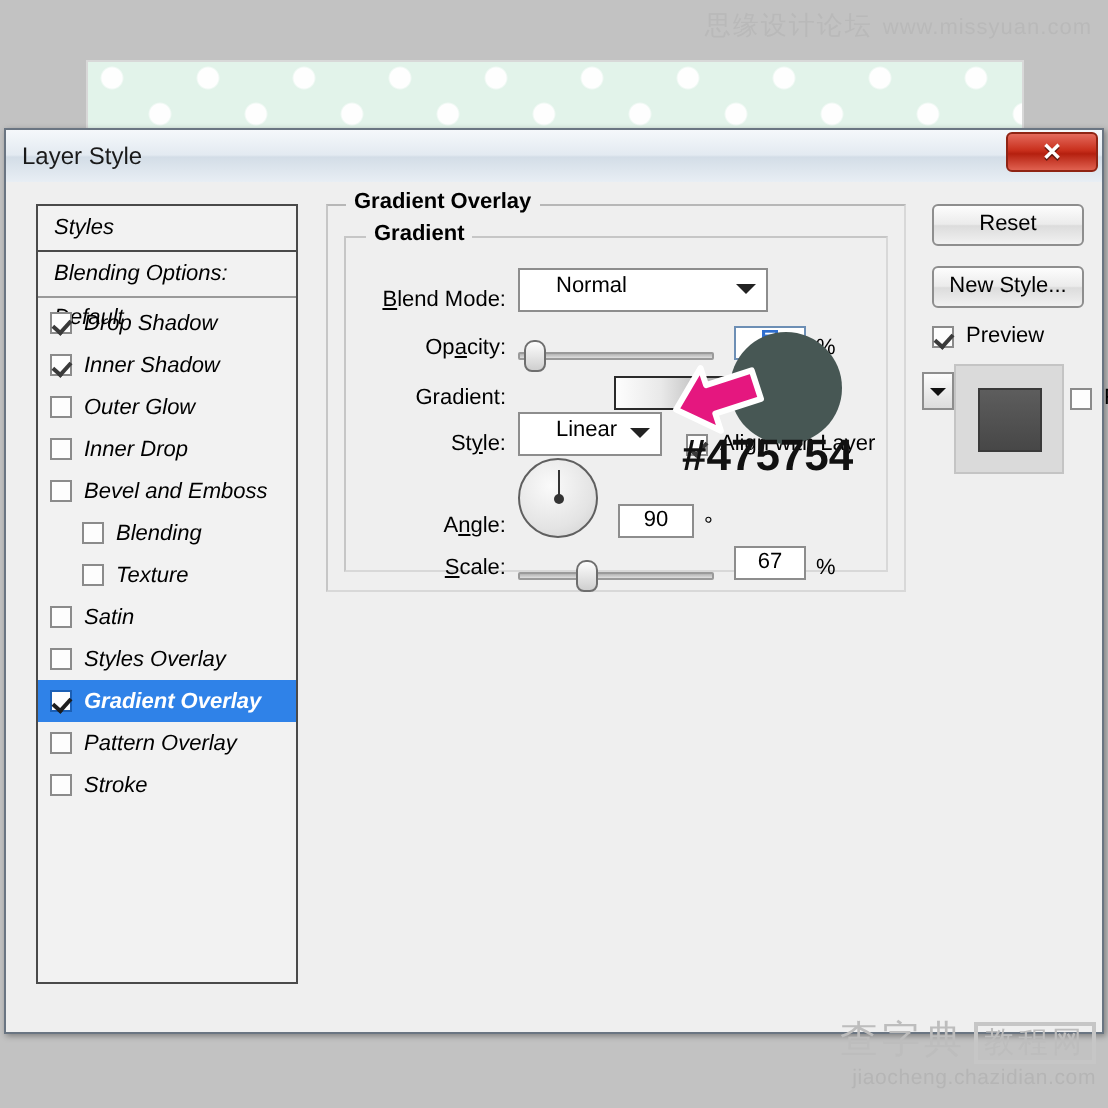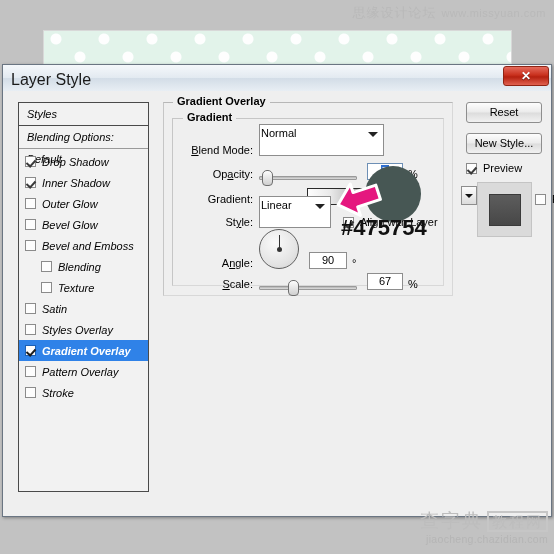--- a/index.html
+++ b/index.html
@@ -101,21 +101,21 @@
   }
   #dialog-titlebar {
     height: 26px;
     background: linear-gradient(to bottom, #f5f8fb 0%, #e3eaf1 48%, #d3dde7 52%, #e8eef4 100%);
     border-bottom: 1px solid #b9c4cf;
     position: relative;
   }
   #dialog-title {
     position: absolute;
     left: 8px; top: 6px;
-    font-size: 16px;
+    font-size: 12px;
     color: #1a1a1a;
   }
   #close-button {
     position: absolute;
     right: 2px; top: 1px;
     width: 46px; height: 20px;
     border-radius: 3px;
     background: linear-gradient(to bottom, #e46a5c 0%, #c9301d 45%, #b5200f 55%, #e06150 100%);
     border: 1px solid #8f2414;
     box-sizing: border-box;
@@ -226,28 +226,28 @@
   .flabel {
     width: 76px;
     text-align: right;
     padding-right: 6px;
     font-size: 11px;
     white-space: nowrap;
   }
   .flabel u { text-decoration: underline; }
 
   .combo {
-    height: 32px;
+    height: 22px;
     border: 1px solid #8d8d8d;
     background: #fff;
     box-sizing: border-box;
     position: relative;
     font-size: 11px;
     line-height: 16px;
-    padding-left: 1px;
+    padding-left: 18px;
     cursor: pointer;
   }
   .combo .arrow {
     position: absolute;
     right: 5px; top: 7px;
     width: 0; height: 0;
     border-left: 5px solid transparent;
     border-right: 5px solid transparent;
     border-top: 5px solid #222;
   }
@@ -452,21 +452,21 @@
           <div class="effect-row">
             <span class="cbox checked"></span>
             <span>Inner Shadow</span>
           </div>
           <div class="effect-row">
             <span class="cbox"></span>
             <span>Outer Glow</span>
           </div>
           <div class="effect-row">
             <span class="cbox"></span>
-            <span>Bevel Glow</span>
+            <span>Inner Drop</span>
           </div>
           <div class="effect-row">
             <span class="cbox"></span>
             <span>Bevel and Emboss</span>
           </div>
           <div class="effect-row indent">
             <span class="cbox"></span>
             <span>Blending</span>
           </div>
           <div class="effect-row indent">

